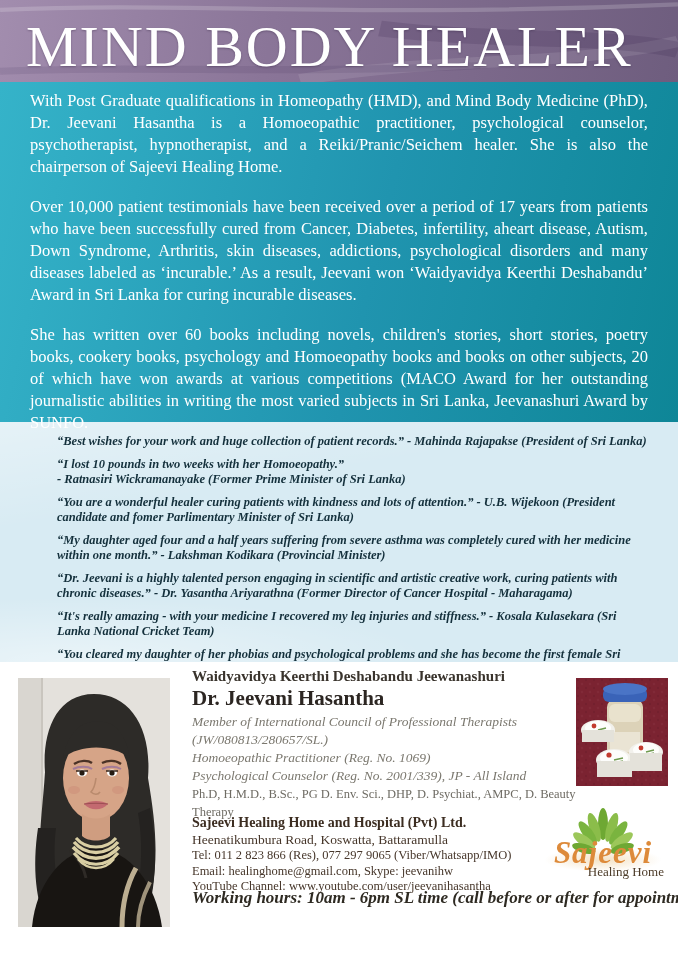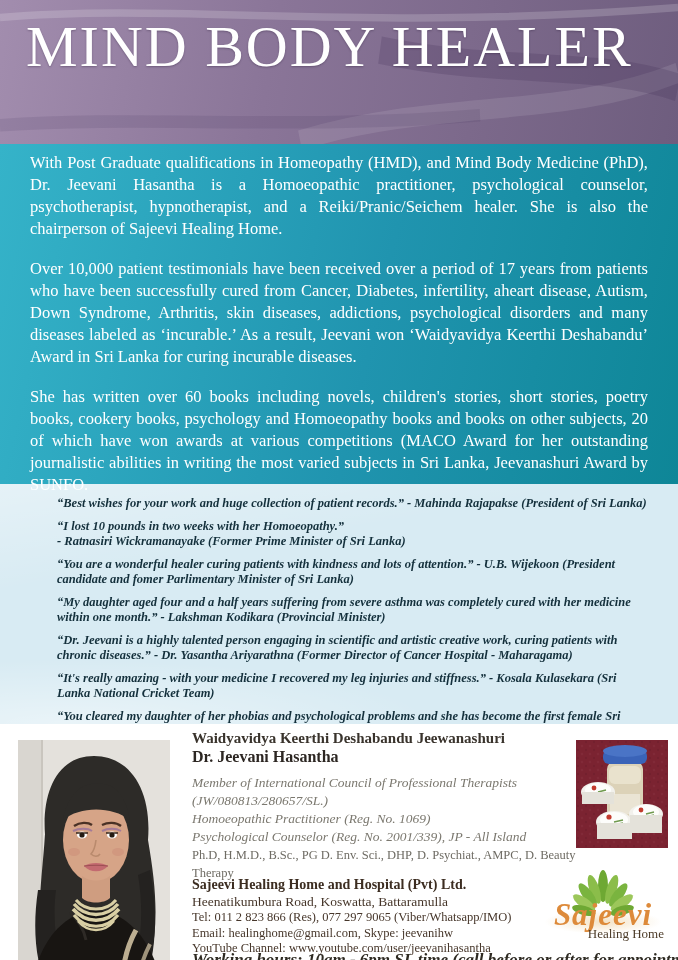--- a/index.html
+++ b/index.html
@@ -1,41 +1,41 @@
 <!DOCTYPE html>
 <html><head>
 <meta charset="utf-8">
 <style>
   html,body{margin:0;padding:0;}
   body{width:678px;font-family:"Liberation Serif",serif;background:#fff;}
   .page{position:relative;width:678px;height:960px;overflow:hidden;background:#fff;}
 
   
-  .header{position:relative;height:144px;background:linear-gradient(100deg,#a28dae 0%,#8a7598 40%,#6e5d7e 100%);overflow:hidden;}
+  .header{position:relative;height:82px;background:linear-gradient(100deg,#a28dae 0%,#8a7598 40%,#6e5d7e 100%);overflow:hidden;}
   .header .waves{position:absolute;inset:0;width:100%;height:100%;}
   .header h1{position:relative;margin:0;padding:18px 0 0 26px;color:#ffffff;font-weight:normal;font-size:58px;letter-spacing:2px;line-height:1;text-shadow:0 1px 2px rgba(40,25,55,.35);white-space:nowrap;}
 
   
   .teal{height:340px;box-sizing:border-box;padding:8px 30px 0;background:linear-gradient(103deg,#35b3c9 0%,#2094af 55%,#0e8697 100%);}
   .teal p{margin:0 0 18px;color:#ffffff;font-size:16.5px;line-height:22px;text-align:justify;}
 
   
   .testimonials{height:240px;box-sizing:border-box;padding:12px 28px 0;background:
      radial-gradient(120% 60% at 10% 100%,rgba(255,255,255,.45) 0%,rgba(255,255,255,0) 45%),
      linear-gradient(170deg,rgba(255,255,255,.35) 0%,rgba(255,255,255,0) 30%),
      #d8ebf3;
      color:#14303c;font-style:italic;font-weight:600;font-size:12.5px;line-height:15px;}
   .testimonial{margin-bottom:8px;margin-left:29px;}
 
   
   .bottom{position:relative;height:265px;background:#fff;}
   .portrait{position:absolute;left:18px;top:16px;width:152px;height:249px;}
   .credentials{position:absolute;left:192px;top:6px;width:385px;}
   .honorific{font-weight:600;font-size:15px;color:#39332c;}
-  .name{font-size:16px;font-weight:bold;color:#2c2622;margin:1px 0 8px;}
+  .name{font-size:21px;font-weight:bold;color:#2c2622;margin:1px 0 2px;}
   .cred-line{font-style:italic;color:#7b786f;font-size:13.5px;line-height:18px;}
   .cred-degrees{font-style:normal;color:#6e6b63;font-size:12.5px;line-height:18px;}
   .contact{position:absolute;left:192px;top:152px;width:380px;color:#46362a;}
   .org{font-weight:bold;font-size:14px;color:#3c2d21;line-height:17px;}
   .addr{font-size:13.5px;line-height:17px;}
   .cline{font-size:12.5px;line-height:15.5px;}
   .working-hours{position:absolute;left:192px;top:226px;font-weight:bold;font-style:italic;font-size:17px;color:#2e2a22;white-space:nowrap;}
   .product-photo{position:absolute;right:10px;top:16px;width:92px;height:108px;}
   .logo{position:absolute;right:4px;top:146px;width:142px;text-align:center;background:radial-gradient(55% 22% at 50% 72%,#f4e3c6 0%,rgba(244,227,198,0) 75%);}
   .logo .leaves{display:block;margin:0 auto -16px;}

